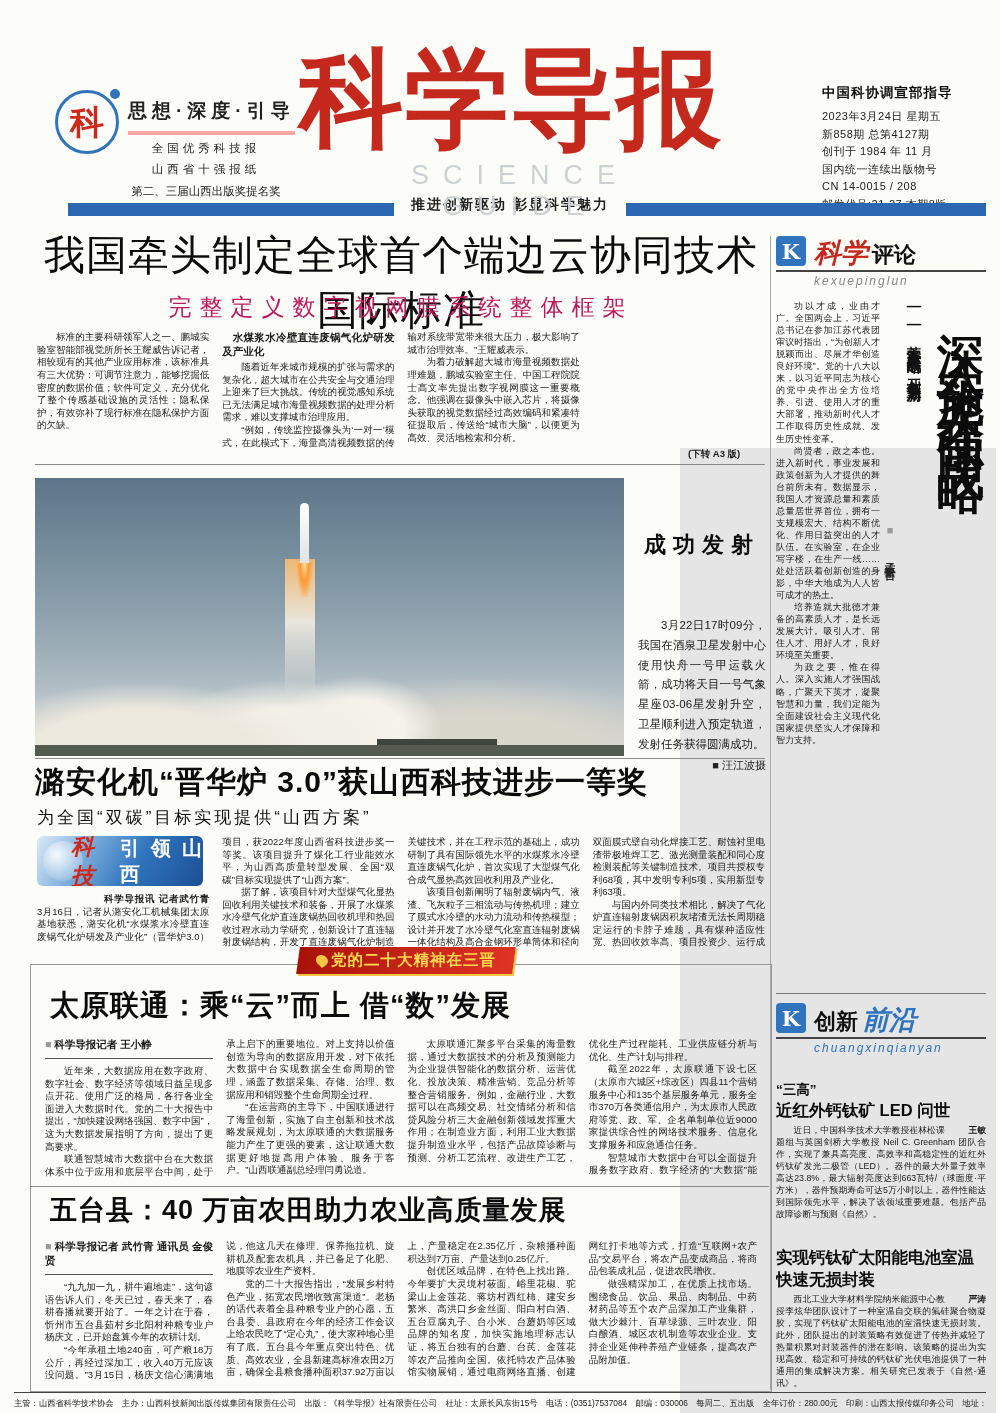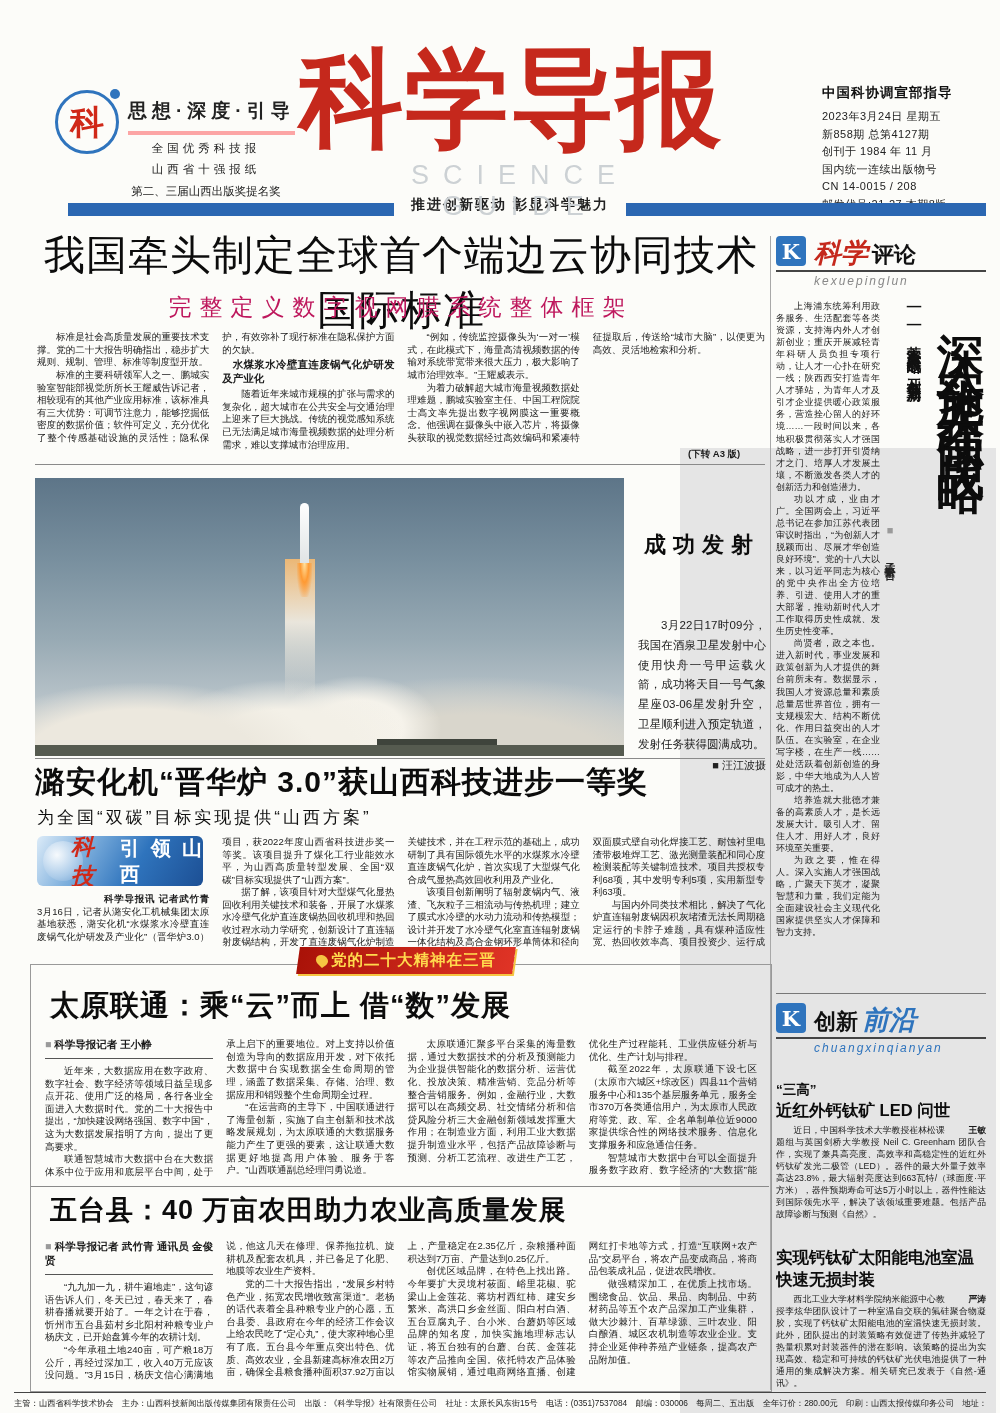--- a/index.html
+++ b/index.html
@@ -163,41 +163,39 @@
     <div class="pub-line">邮发代号:21-27 本期8版</div>
   </div>
 
   <div class="abs bar bar-l"></div>
   <div class="abs banner-slogan">推进创新驱动 彰显科学魅力</div>
   <div class="abs bar bar-r"></div>
 
   <div class="abs lead-headline">我国牵头制定全球首个端边云协同技术国际标准</div>
   <div class="abs lead-subhead">完整定义数字视网膜系统整体框架</div>
   <div class="abs lead-body">
-    <p>标准是社会高质量发展的重要技术支撑。党的二十大报告明确指出，稳步扩大规则、规制、管理、标准等制度型开放。</p>
     <p>标准的主要科研领军人之一、鹏城实验室智能部视觉所所长王耀威告诉记者，相较现有的其他产业应用标准，该标准具有三大优势：可调节注意力，能够挖掘低密度的数据价值；软件可定义，充分优化了整个传感基础设施的灵活性；隐私保护，有效弥补了现行标准在隐私保护方面的欠缺。</p>
     <p class="inline-head">水煤浆水冷壁直连废锅气化炉研发及产业化</p>
     <p>随着近年来城市规模的扩张与需求的复杂化，超大城市在公共安全与交通治理上迎来了巨大挑战。传统的视觉感知系统已无法满足城市海量视频数据的处理分析需求，难以支撑城市治理应用。</p>
     <p>“例如，传统监控摄像头为‘一对一’模式，在此模式下，海量高清视频数据的传输对系统带宽带来很大压力，极大影响了城市治理效率。”王耀威表示。</p>
     <p>为着力破解超大城市海量视频数据处理难题，鹏城实验室主任、中国工程院院士高文率先提出数字视网膜这一重要概念。他强调在摄像头中嵌入芯片，将摄像头获取的视觉数据经过高效编码和紧凑特征提取后，传送给“城市大脑”，以便更为高效、灵活地检索和分析。</p>
 
   </div>
   <span class="abs jump" style="top:448px;left:680px;">(下转 A3 版)</span>
   <div class="abs hrule" style="left:35px;top:464px;width:730px;"></div>
 
   <div class="abs panel">
     <div class="panel-head">
       <span class="kbox">K</span>
       <span class="brand-script">科学</span>
       <span class="brand-rest">评论</span>
     </div>
     <div class="panel-sub">kexuepinglun</div>
     <div class="comm-wrap">
       <div class="comm-text">
-        <p>上海浦东统筹利用政务服务、生活配套等各类资源，支持海内外人才创新创业；重庆开展减轻青年科研人员负担专项行动，让人才一心扑在研究一线；陕西西安打造青年人才驿站，为青年人才及引才企业提供暖心政策服务，营造拴心留人的好环境……一段时间以来，各地积极贯彻落实人才强国战略，进一步打开引贤纳才之门、培厚人才发展土壤，不断激发各类人才的创新活力和创造潜力。</p>
         <p>功以才成，业由才广。全国两会上，习近平总书记在参加江苏代表团审议时指出，“为创新人才脱颖而出、尽展才华创造良好环境”。党的十八大以来，以习近平同志为核心的党中央作出全方位培养、引进、使用人才的重大部署，推动新时代人才工作取得历史性成就、发生历史性变革。</p>
         <p>尚贤者，政之本也。进入新时代，事业发展和政策创新为人才提供的舞台前所未有。数据显示，我国人才资源总量和素质总量居世界首位，拥有一支规模宏大、结构不断优化、作用日益突出的人才队伍。在实验室，在企业写字楼，在生产一线……处处活跃着创新创造的身影，中华大地成为人人皆可成才的热土。</p>
         <p>培养造就大批德才兼备的高素质人才，是长远发展大计。吸引人才、留住人才、用好人才，良好环境至关重要。</p>
         <p>为政之要，惟在得人。深入实施人才强国战略，广聚天下英才，凝聚智慧和力量，我们定能为全面建设社会主义现代化国家提供坚实人才保障和智力支持。</p>
       </div>
       <div class="comm-author">
         <span class="mark">■</span>
         <span>孟繁哲</span>
       </div>
       <div class="comm-subtitle">——落实重大发展战略，开创事业新局</div>

